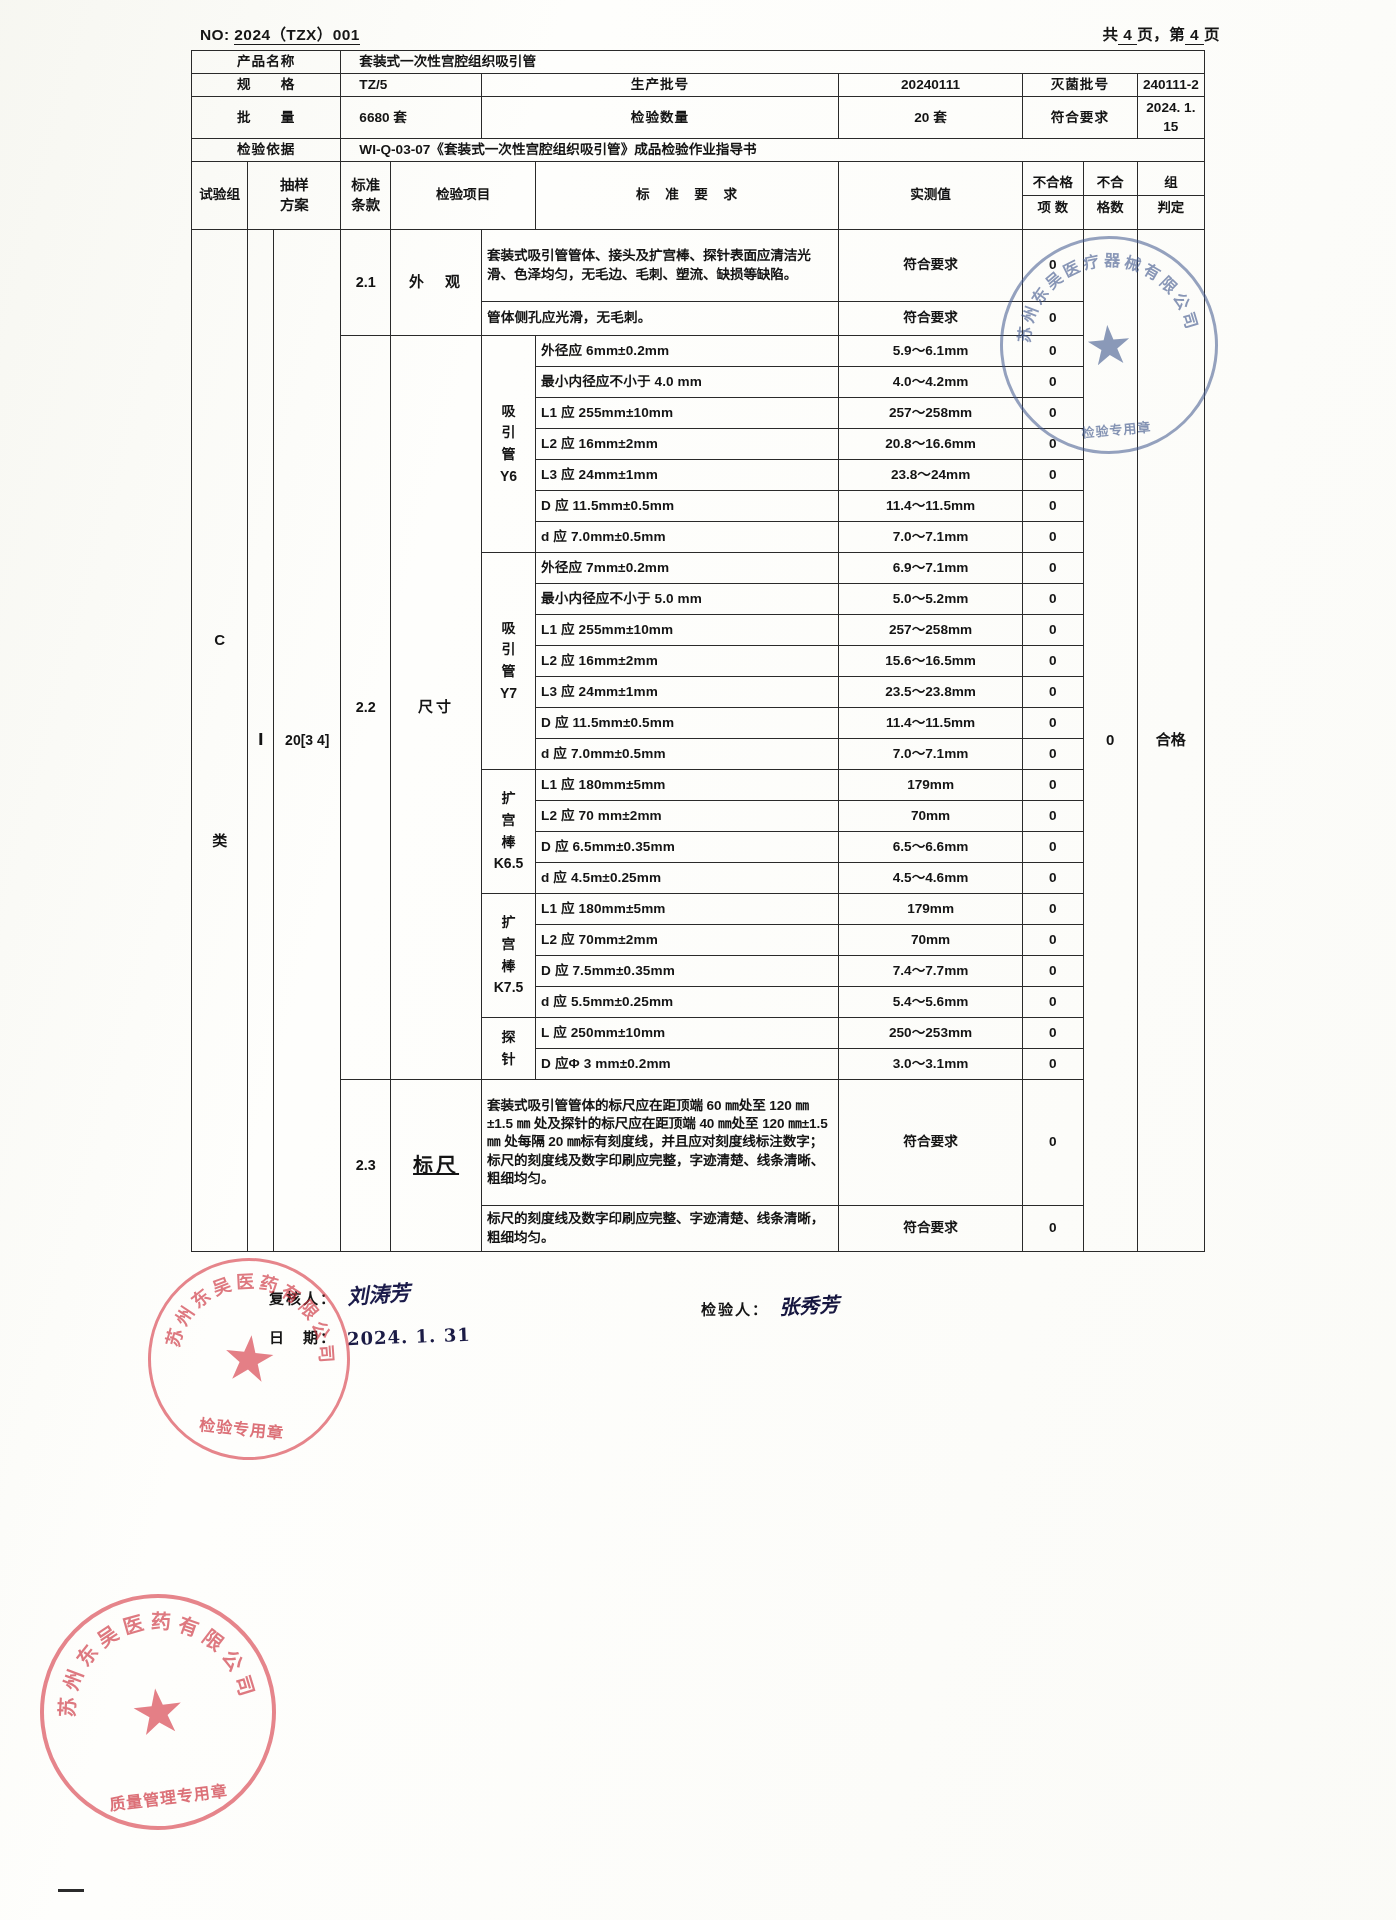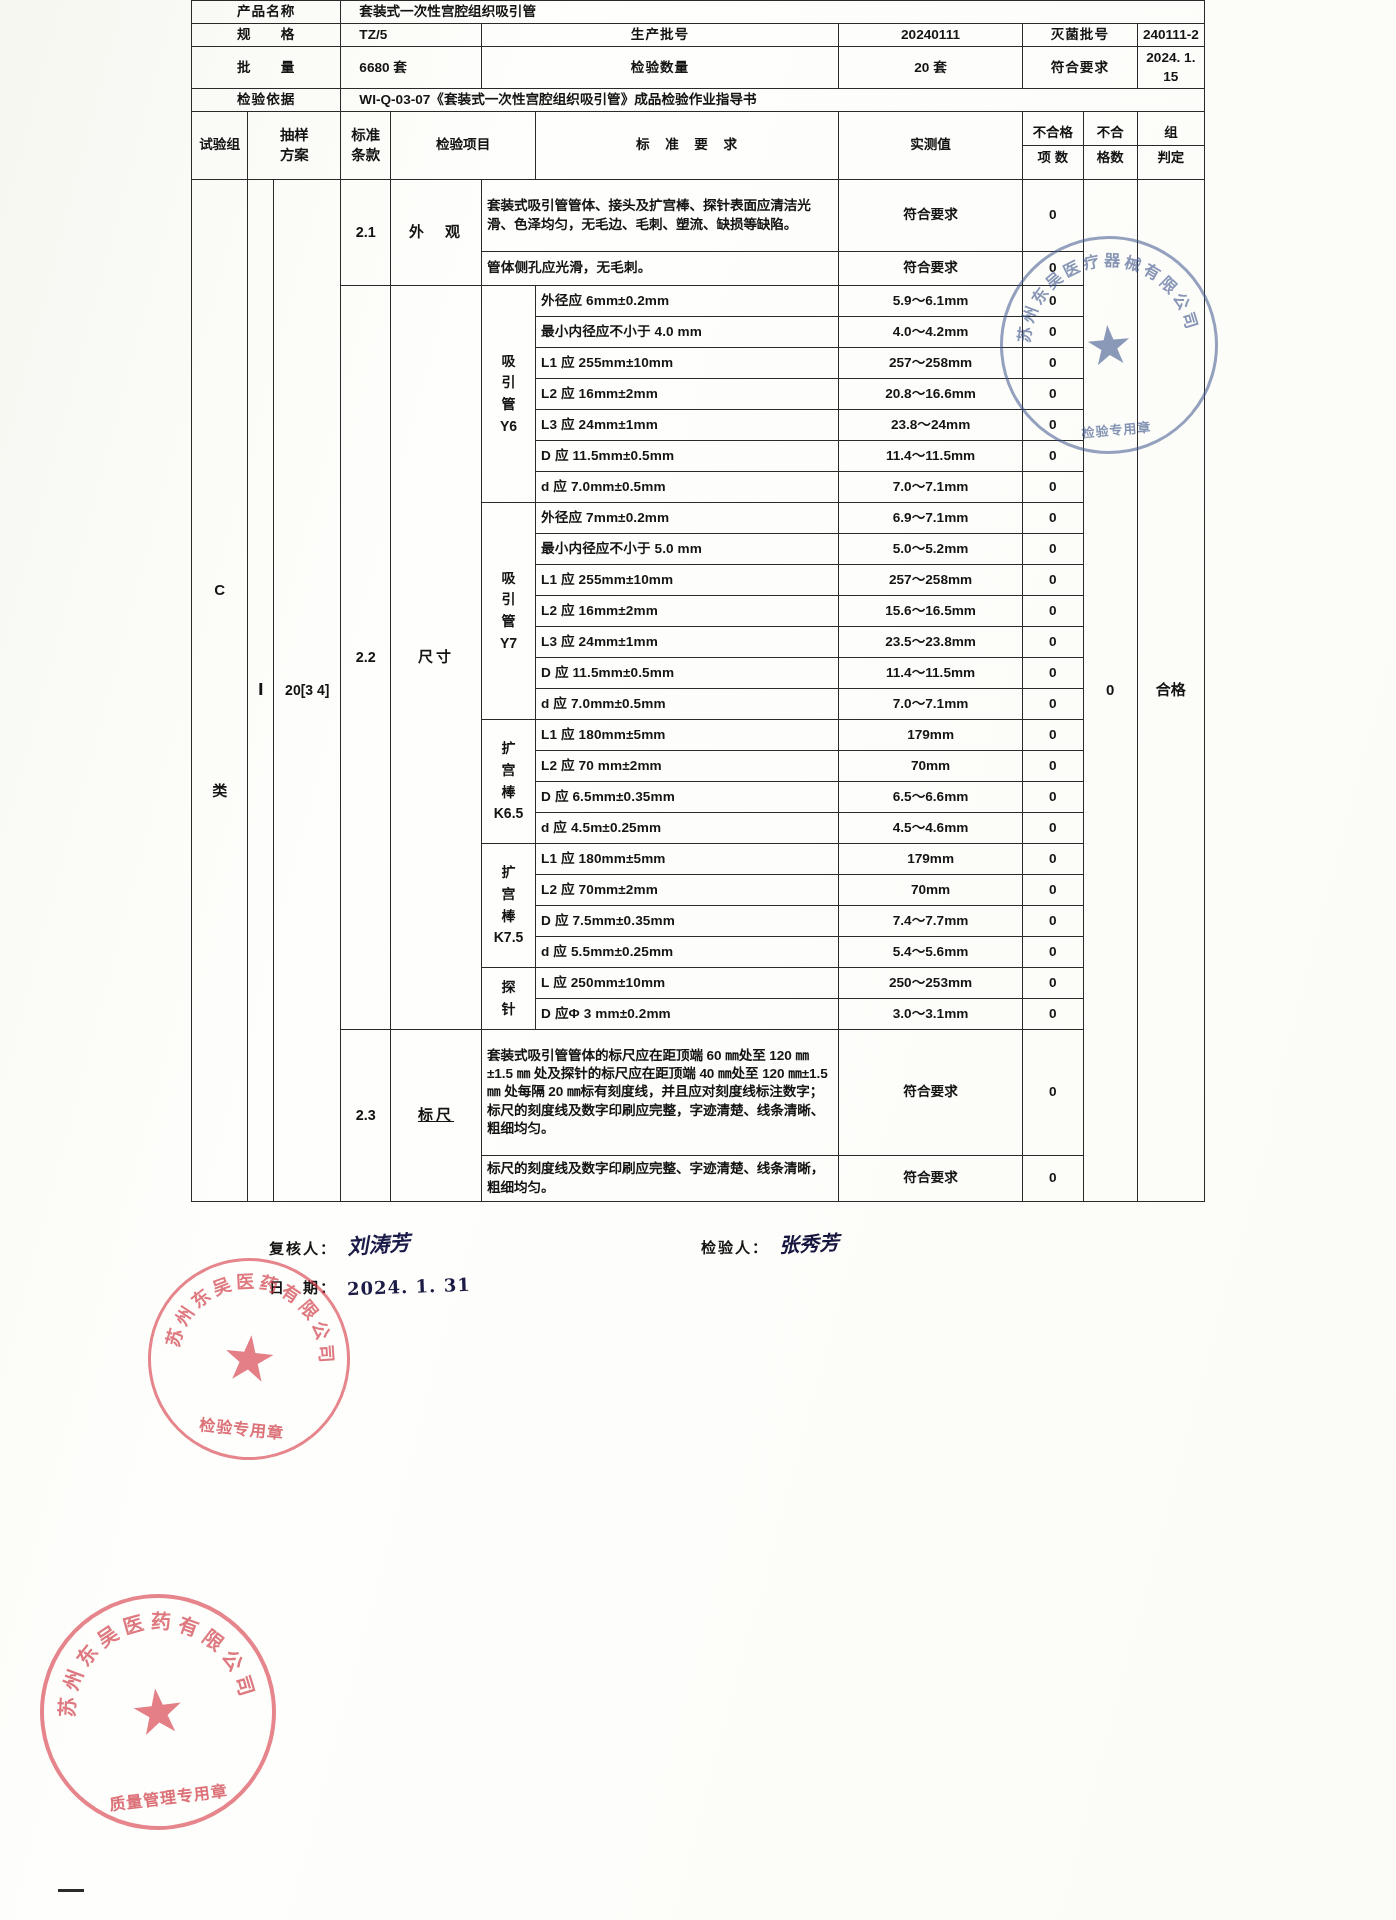--- a/index.html
+++ b/index.html
@@ -79,21 +79,21 @@
     font-family:"DejaVu Serif","Liberation Serif",serif;
     font-style:italic;font-size:20px;color:#16163f;margin-left:10px;
     transform:rotate(-3deg);display:inline-block;font-weight:bold;
   }
   .fdate{
     font-family:"DejaVu Serif","Liberation Serif",serif;
     font-size:18px;color:#1b1b45;margin-left:10px;
     transform:rotate(-2deg);display:inline-block;font-weight:bold;letter-spacing:1px;
   }
   .fleft{position:absolute;left:78px;top:0;}
-  .fright{position:absolute;left:510px;top:0;}
+  .fright{position:absolute;left:510px;top:12px;}
 
   
   .stamp{position:absolute;z-index:5;pointer-events:none;}
   .ring{
     border-radius:50%;
     border:4px solid rgba(214,58,70,.62);
     display:flex;align-items:center;justify-content:center;
     position:relative;
   }
   .ring.blue{border-color:rgba(62,86,140,.55);}
@@ -150,20 +150,29 @@
           <span style="font-size: 16px; transform: translate(77.1763px, -37.945px) rotate(423.818deg) translate(-50%, -50%);">公</span>
           <span style="font-size: 16px; transform: translate(84.1207px, -17.8804px) rotate(438deg) translate(-50%, -50%);">司</span>
         </div>
       <div class="ring-bottom blue">检验专用章</div>
     </div>
   </div>
 
   <div class="sheet">
 
 
+    <div class="metaline">
+      <div class="no-left">
+        <span>NO:</span>
+        <u>2024（TZX）001</u>
+      </div>
+      <div class="no-right">
+        <span>共</span><u>4</u><span>页</span>，<span>第</span><u>4</u><span>页</span>
+      </div>
+    </div>
 
     <table class="main">
       <colgroup>
         <col style="width:52px">
         <col style="width:24px">
         <col style="width:62px">
         <col style="width:46px">
         <col style="width:84px">
         <col style="width:50px">
         <col style="width:280px">
@@ -407,21 +416,21 @@
             <td class="c val">250～253mm</td>
             <td class="c num">0</td>
           </tr>
           <tr style="height: 31px;">
             <td class="l req" style="padding: 3px 5px;">D 应Φ 3 mm±0.2mm</td>
             <td class="c val">3.0～3.1mm</td>
             <td class="c num">0</td>
           </tr>
           <tr style="height: 126px;">
             <td class="c b" rowspan="2" style="font-size: 14.4px;">2.3</td>
-            <td class="c b" rowspan="2" style="font-size: 15px; letter-spacing: 3px; text-decoration: underline;">标尺</td>
+            <td class="c b" rowspan="2" style="font-size: 20px; letter-spacing: 3px; text-decoration: underline;">标尺</td>
             <td class="l reqsm" colspan="2" style="padding: 3px 5px;">套装式吸引管管体的标尺应在距顶端 60 ㎜处至 120 ㎜±1.5 ㎜ 处及探针的标尺应在距顶端 40 ㎜处至 120 ㎜±1.5 ㎜ 处每隔 20 ㎜标有刻度线，并且应对刻度线标注数字；标尺的刻度线及数字印刷应完整，字迹清楚、线条清晰、粗细均匀。</td>
             <td class="c val">符合要求</td>
             <td class="c num">0</td>
           </tr>
           <tr style="height: 46px;">
             <td class="l reqsm" colspan="2" style="padding: 3px 5px;">标尺的刻度线及数字印刷应完整、字迹清楚、线条清晰，粗细均匀。</td>
             <td class="c val">符合要求</td>
             <td class="c num">0</td>
           </tr>
         </tbody>

